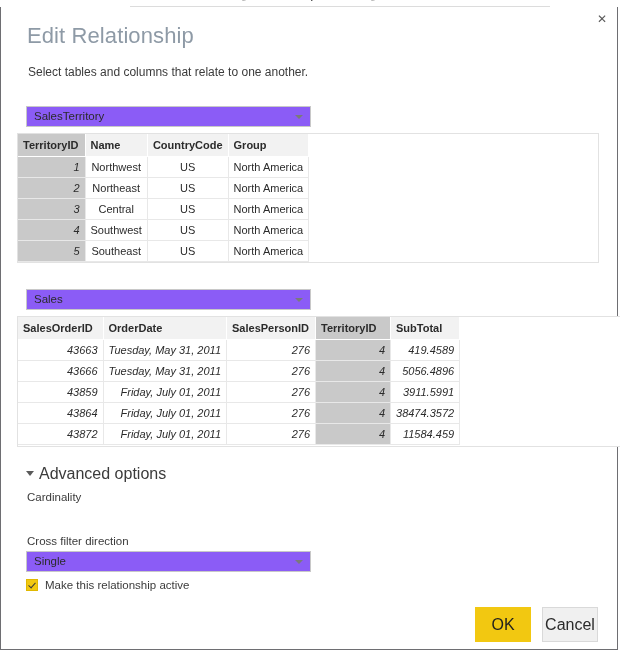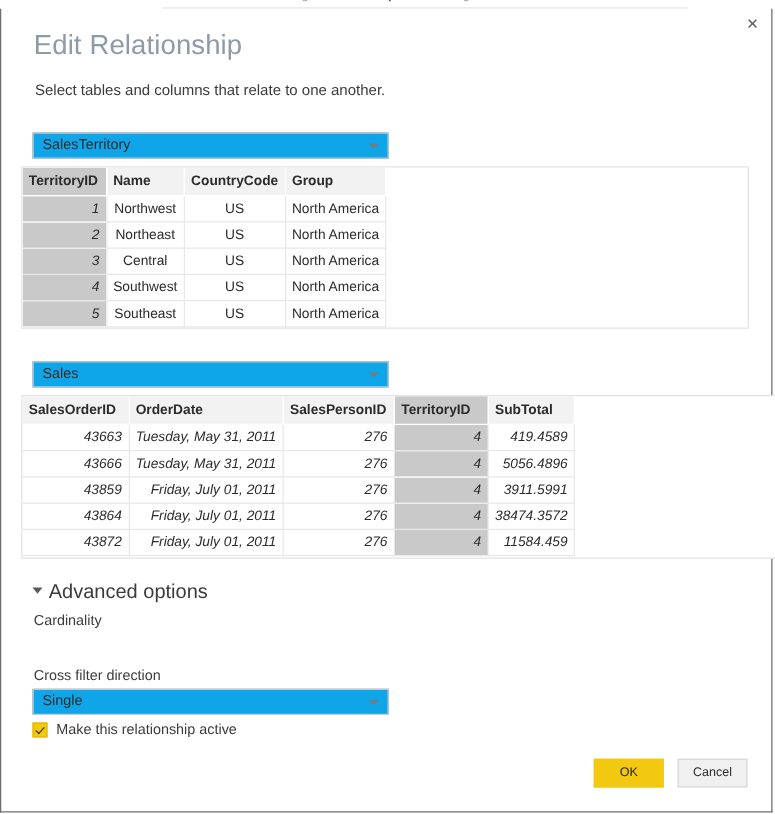--- a/index.html
+++ b/index.html
@@ -86,21 +86,21 @@
     font-size: 12px;
     color: #3b3b3b;
     white-space: nowrap;
   }
 
   
   .combo {
     position: absolute;
     box-sizing: border-box;
     height: 21px;
-    background: #0ea5e9;
+    background: #8b5cf6;
     border: 1px solid #c8c8c8;
     cursor: pointer;
   }
   .combo .combo-value {
     position: absolute;
     left: 7px;
     top: 3px;
     font-size: 11.5px;
     color: #2b2b2b;
     white-space: nowrap;
@@ -229,22 +229,22 @@
     font-size: 11.5px;
     color: #3b3b3b;
     margin-left: 7px;
     vertical-align: middle;
   }
 
   
   .btn {
     position: absolute;
     box-sizing: border-box;
-    height: 23px;
-    font-size: 10px;
+    height: 35px;
+    font-size: 16px;
     font-family: "Liberation Sans", sans-serif;
     cursor: pointer;
     padding: 0;
     line-height: 21px;
     text-align: center;
   }
   #btn-ok {
     left: 474px;
     top: 600px;
     width: 56px;

